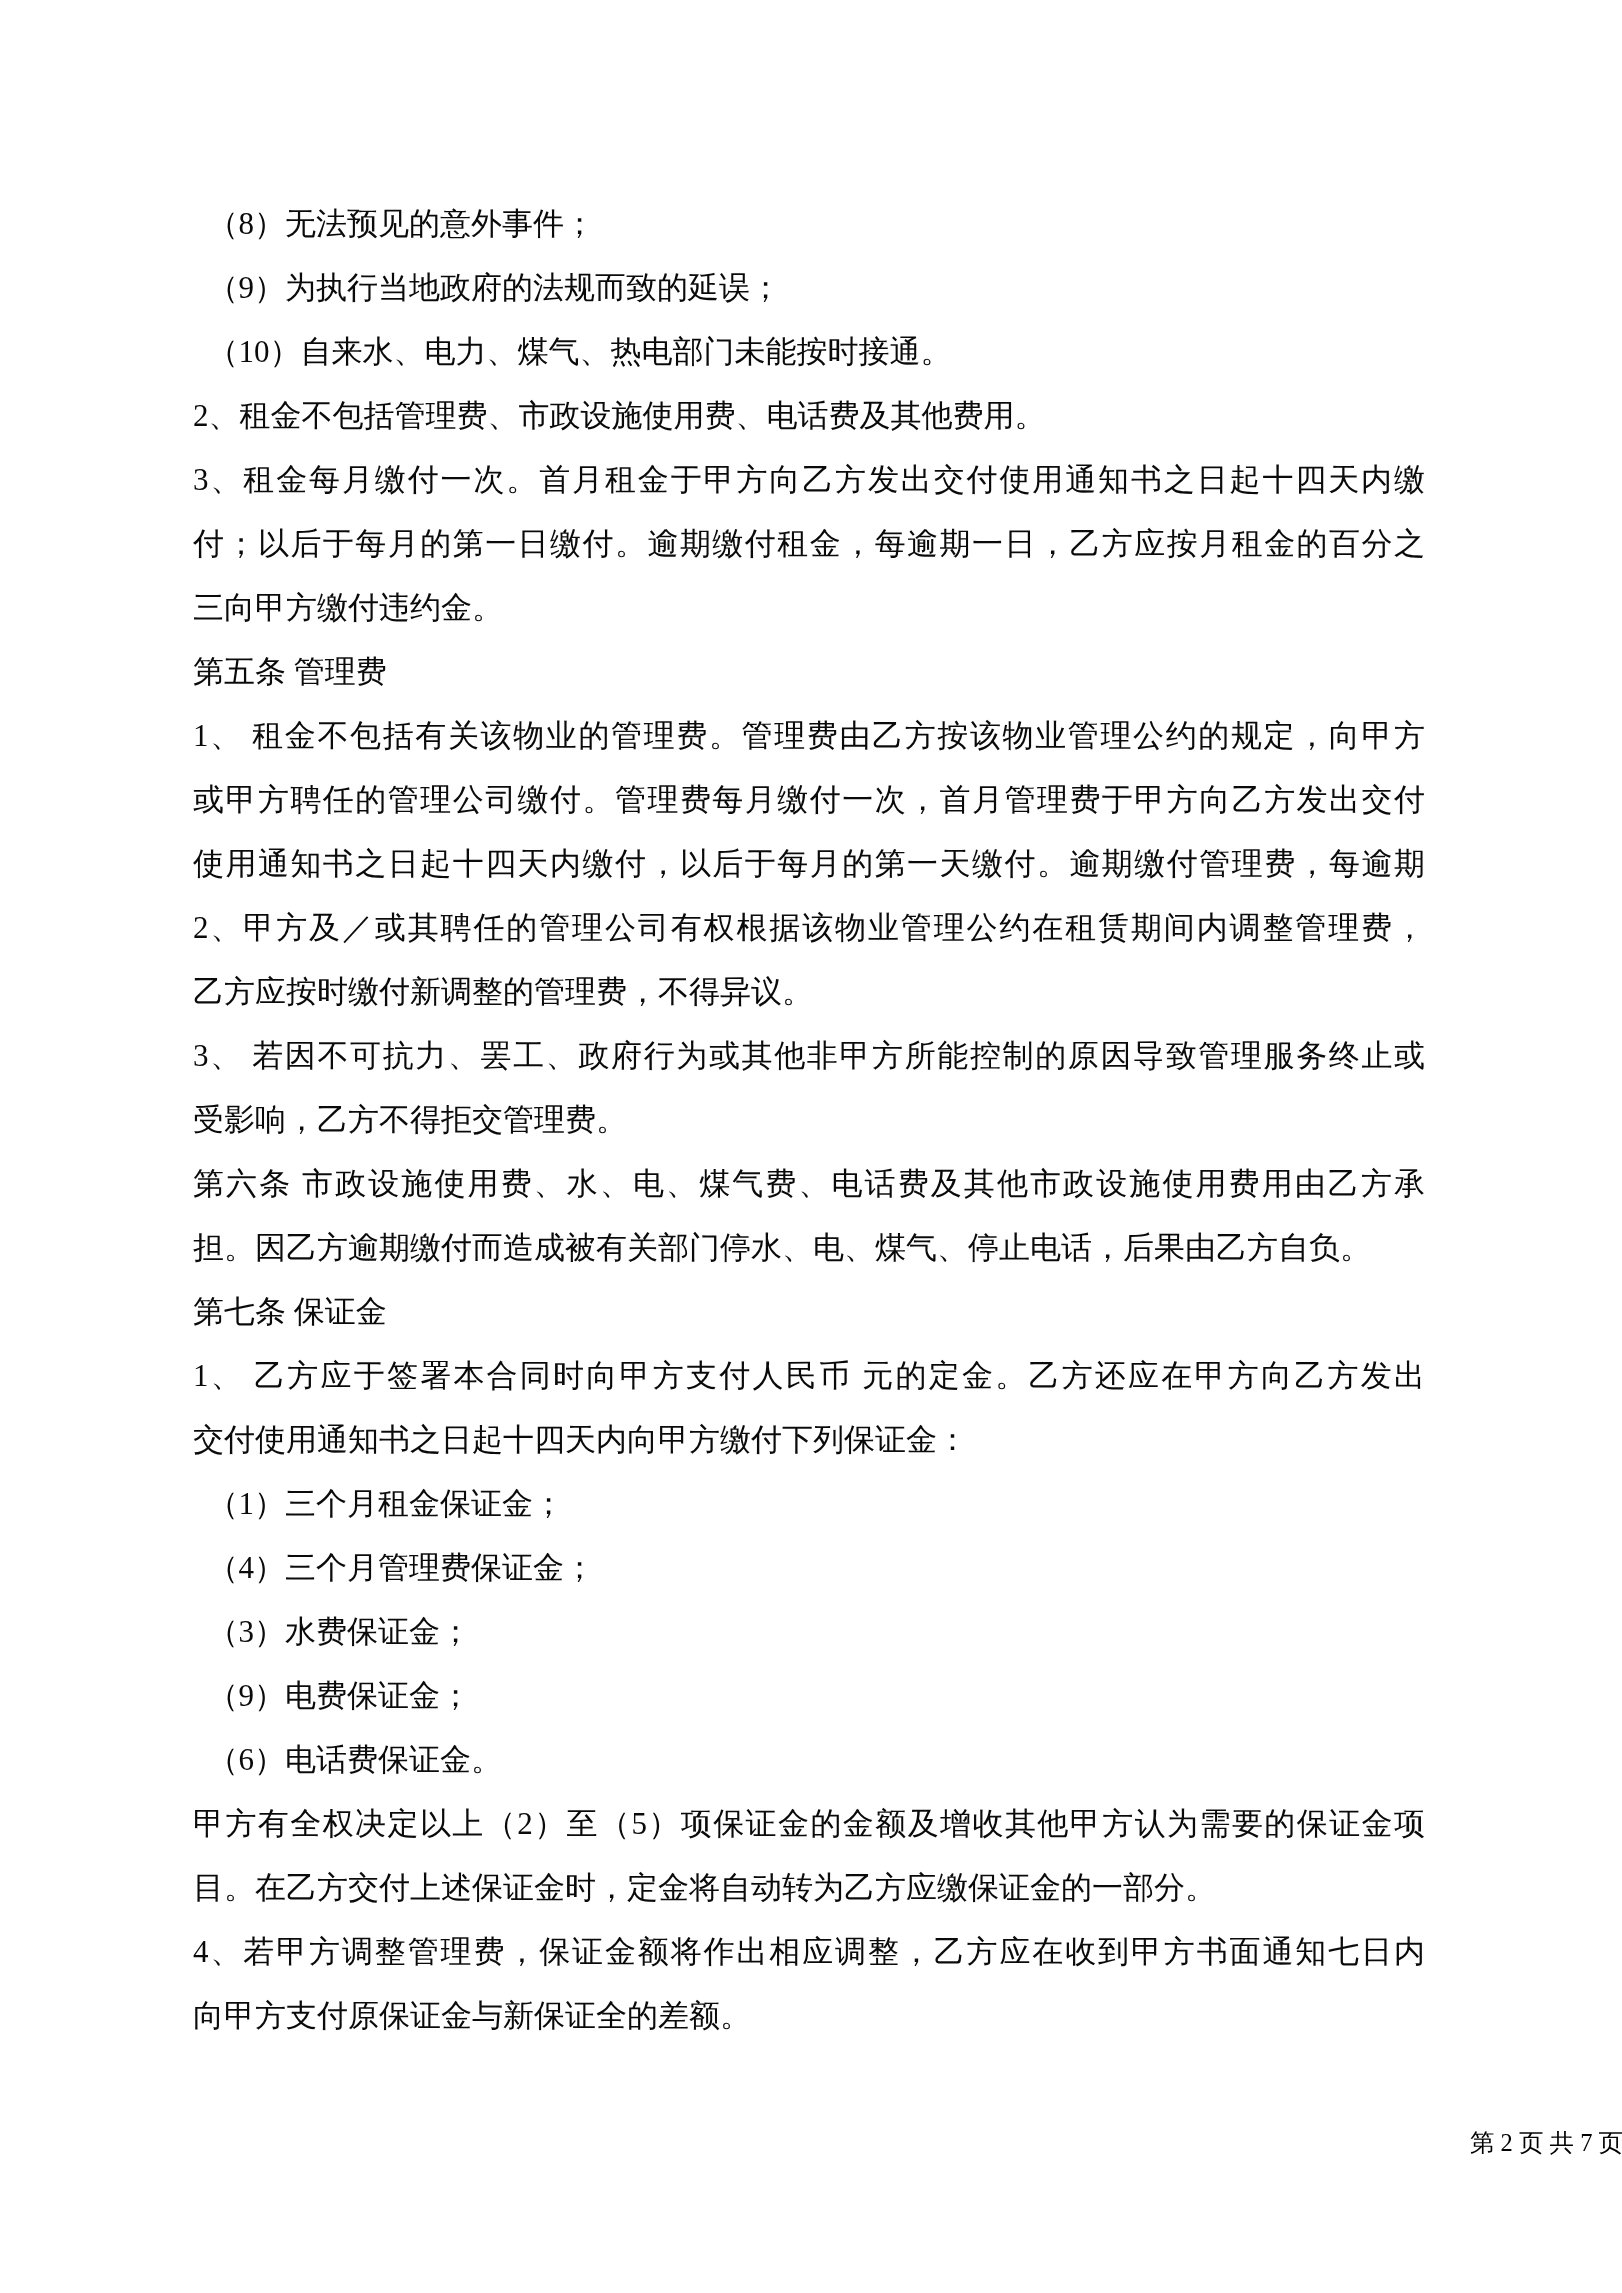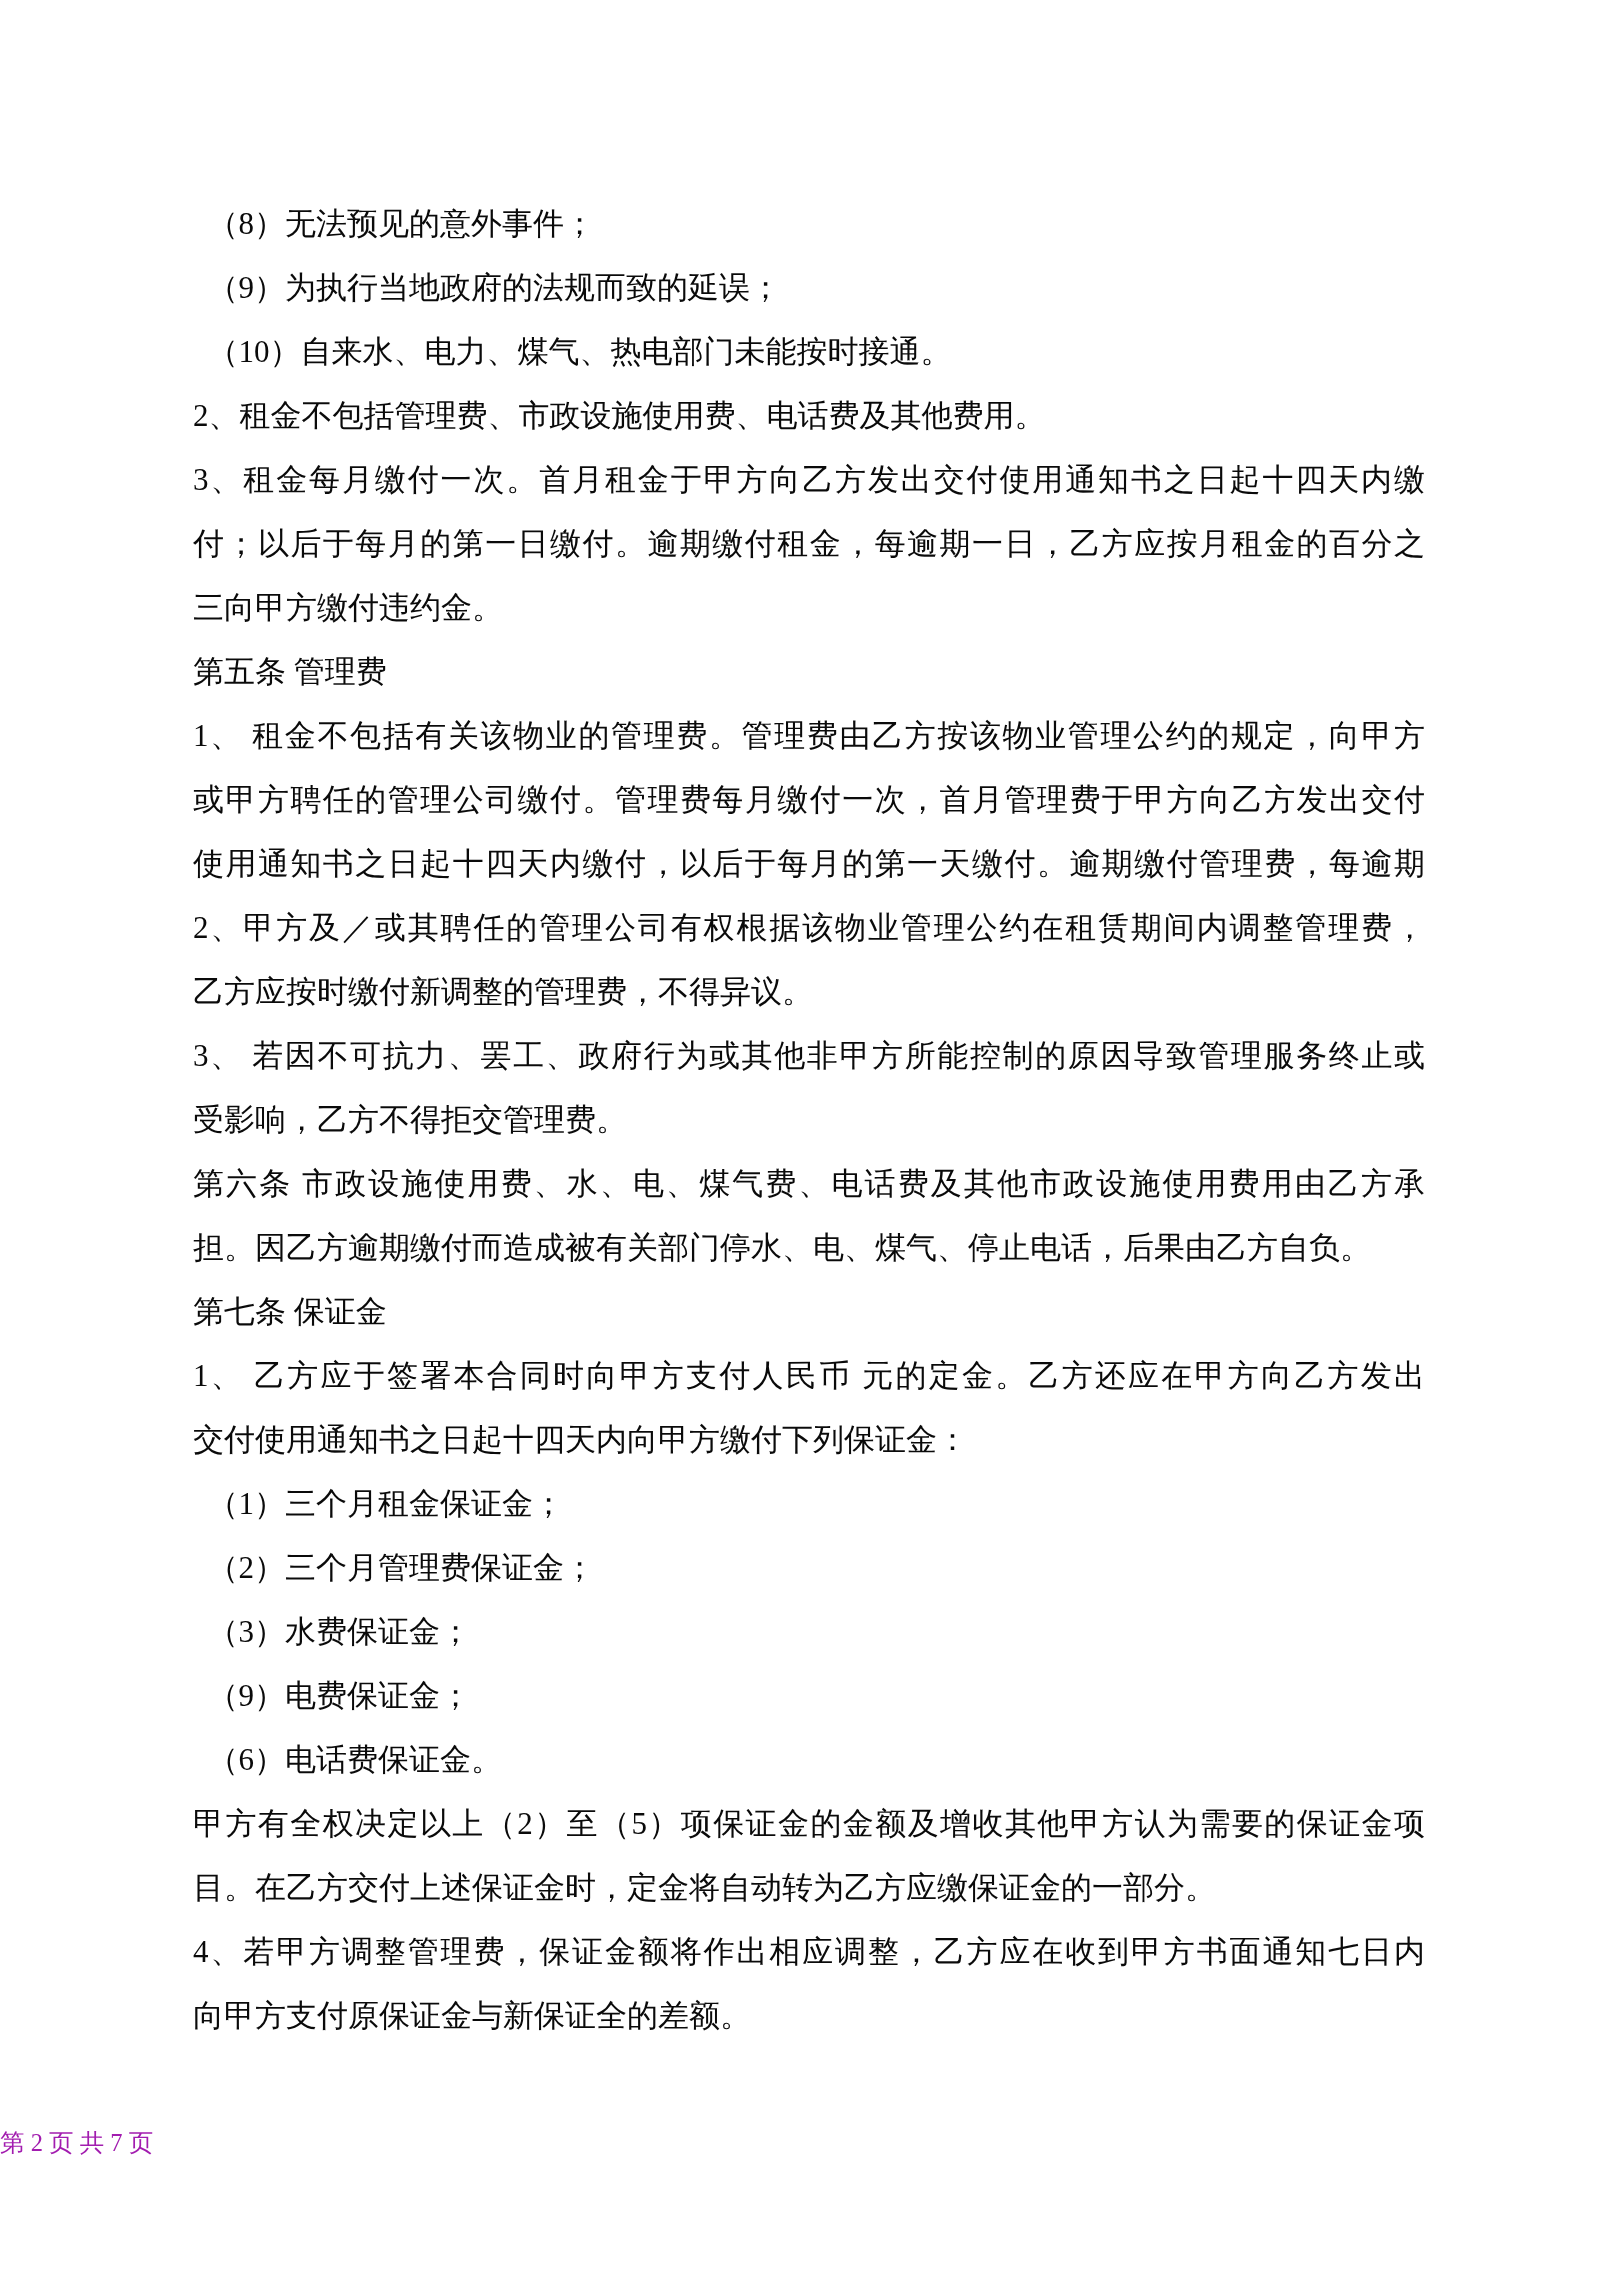--- a/index.html
+++ b/index.html
@@ -36,24 +36,24 @@
     text-justify: inter-character;
   }
   .line.indent {
     padding-left: 14.5px;
   }
   .page-footer {
     position: absolute;
     left: 0;
     top: 2126px;
     width: 100%;
-    text-align: left;
+    text-align: right;
     font-size: 24.5px;
     line-height: 33px;
-    color: #a21caf;
+    color: #000000;
   }
 </style>
 </head>
 <body>
 
 <div class="page">
   <div class="doc-body" id="doc-body">
       <div class="line indent">（8）无法预见的意外事件；</div>
       <div class="line indent">（9）为执行当地政府的法规而致的延误；</div>
       <div class="line indent">（10）自来水、电力、煤气、热电部门未能按时接通。</div>
@@ -68,21 +68,21 @@
       <div class="line justify">2、甲方及／或其聘任的管理公司有权根据该物业管理公约在租赁期间内调整管理费，</div>
       <div class="line">乙方应按时缴付新调整的管理费，不得异议。</div>
       <div class="line justify">3、 若因不可抗力、罢工、政府行为或其他非甲方所能控制的原因导致管理服务终止或</div>
       <div class="line">受影响，乙方不得拒交管理费。</div>
       <div class="line justify">第六条 市政设施使用费、水、电、煤气费、电话费及其他市政设施使用费用由乙方承</div>
       <div class="line">担。因乙方逾期缴付而造成被有关部门停水、电、煤气、停止电话，后果由乙方自负。</div>
       <div class="line">第七条 保证金</div>
       <div class="line justify">1、 乙方应于签署本合同时向甲方支付人民币 元的定金。乙方还应在甲方向乙方发出</div>
       <div class="line">交付使用通知书之日起十四天内向甲方缴付下列保证金：</div>
       <div class="line indent">（1）三个月租金保证金；</div>
-      <div class="line indent">（2）三个月管理费保证金；</div>
+      <div class="line indent">（4）三个月管理费保证金；</div>
       <div class="line indent">（3）水费保证金；</div>
       <div class="line indent">（9）电费保证金；</div>
       <div class="line indent">（6）电话费保证金。</div>
       <div class="line justify">甲方有全权决定以上（2）至（5）项保证金的金额及增收其他甲方认为需要的保证金项</div>
       <div class="line">目。在乙方交付上述保证金时，定金将自动转为乙方应缴保证金的一部分。</div>
       <div class="line justify">4、若甲方调整管理费，保证金额将作出相应调整，乙方应在收到甲方书面通知七日内</div>
       <div class="line">向甲方支付原保证金与新保证全的差额。</div>
     </div>
   <div class="page-footer">第 2 页 共 7 页</div>
 </div>

